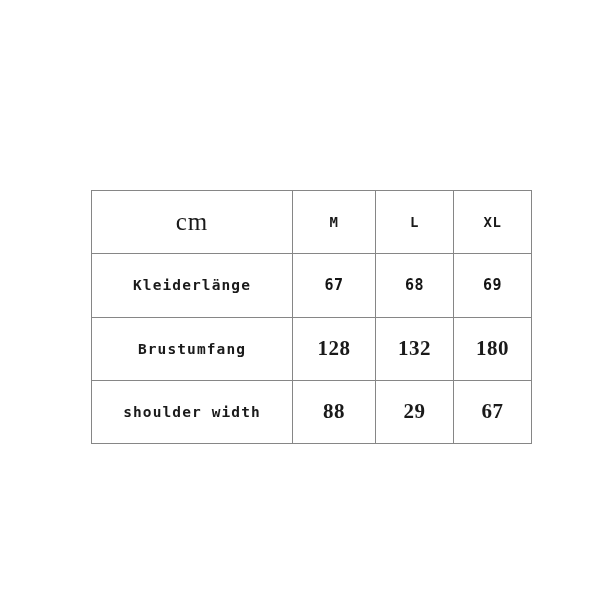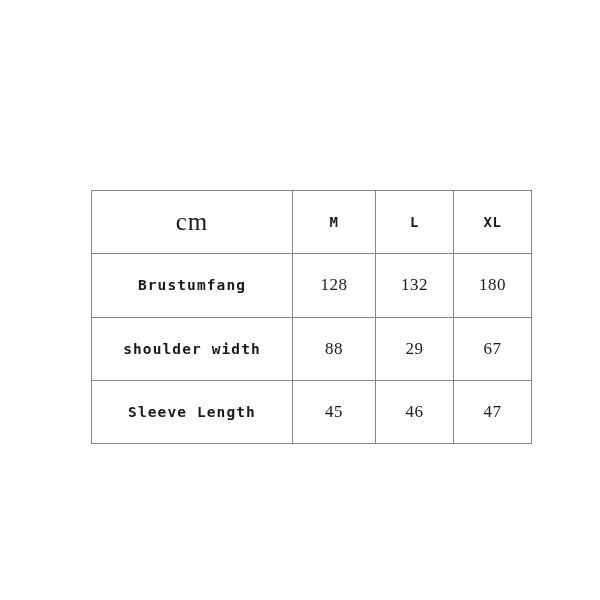--- a/index.html
+++ b/index.html
@@ -75,22 +75,22 @@
     font-family: "DejaVu Sans Mono", "Liberation Mono", monospace;
     font-size: 14.5px;
     font-weight: 700;
     letter-spacing: 1.1px;
     color: #1a1a1a;
   }
 
   
   .val {
     font-family: "Liberation Serif", "DejaVu Serif", serif;
-    font-size: 17px;
-    font-weight: 400;
+    font-size: 21px;
+    font-weight: 700;
     letter-spacing: 0.5px;
     color: #262626;
   }
   .val.bold {
     font-family: "DejaVu Sans Mono", "Liberation Mono", monospace;
     font-size: 15px;
     font-weight: 700;
     letter-spacing: 0.5px;
     color: #141414;
   }
@@ -110,39 +110,39 @@
       </colgroup>
       <tbody>
 
         <tr>
           <td class="unit-cell">cm</td>
           <td class="size-head">M</td>
           <td class="size-head">L</td>
           <td class="size-head">XL</td>
         </tr>
 
+        <tr>
+          <td class="row-label">Kleiderlänge</td>
+          <td class="val bold">67</td>
+          <td class="val bold">68</td>
+          <td class="val bold">69</td>
+        </tr>
 
         <tr>
           <td class="row-label">Brustumfang</td>
           <td class="val">128</td>
           <td class="val">132</td>
           <td class="val">180</td>
         </tr>
 
         <tr>
           <td class="row-label">shoulder width</td>
           <td class="val">88</td>
           <td class="val">29</td>
           <td class="val">67</td>
         </tr>
 
-        <tr>
-          <td class="row-label">Sleeve Length</td>
-          <td class="val">45</td>
-          <td class="val">46</td>
-          <td class="val">47</td>
-        </tr>
 
       </tbody>
     </table>
   </div>
 
 </div>
 
 </body></html>

